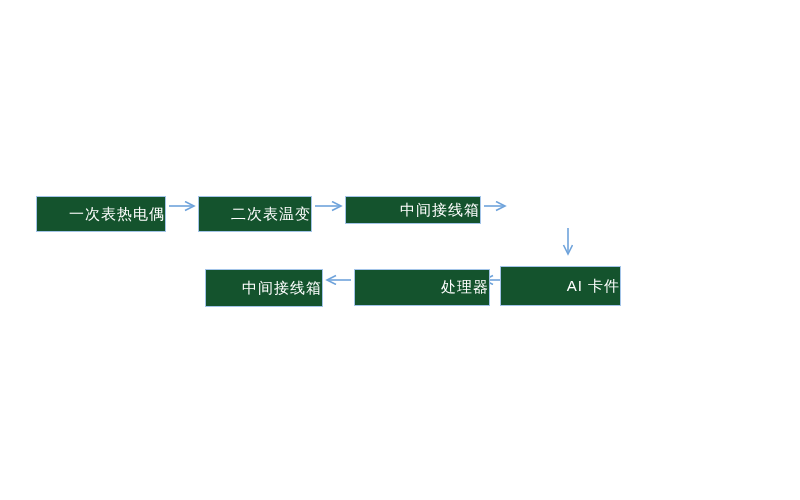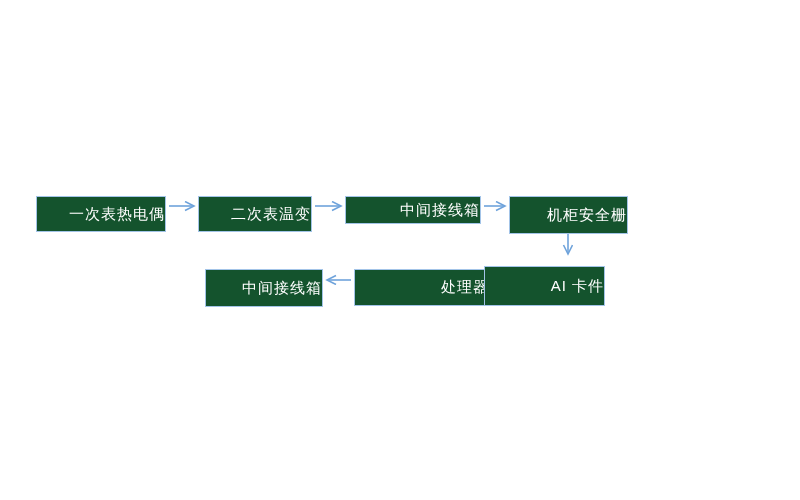--- a/index.html
+++ b/index.html
@@ -39,21 +39,21 @@
     margin-top: 8px;
   }
   
   .n-primary   { left: 36px;  top: 188px; width: 130px; height: 36px; }
   .n-secondary { left: 198px; top: 188px; width: 114px; height: 36px; }
   .n-junction  { left: 345px; top: 188px; width: 136px; height: 28px; }
   .n-barrier   { left: 509px; top: 188px; width: 119px; height: 38px; }
   
   .n-display   { left: 205px; top: 261px; width: 118px; height: 38px; }
   .n-processor { left: 354px; top: 261px; width: 136px; height: 37px; }
-  .n-aicard    { left: 484px; top: 258px; width: 121px; height: 40px; padding-left: 20px; }
+  .n-aicard    { left: 500px; top: 258px; width: 121px; height: 40px; padding-left: 20px; }
 </style>
 </head>
 <body>
 
 <div class="canvas">
 
   <svg class="arrows" viewBox="0 0 800 500" xmlns="http://www.w3.org/2000/svg">
     <defs>
       <marker id="openArrow" markerUnits="userSpaceOnUse" markerWidth="14" markerHeight="14" refX="10" refY="5" orient="auto">
         <path d="M1,0.5 L10,5 L1,9.5" fill="none" stroke="#6fa3db" stroke-width="1.6"></path>
@@ -74,23 +74,20 @@
   </div>
 
   <div class="node n-secondary">
     <span>二次表温变</span>
   </div>
 
   <div class="node n-junction">
     <span>中间接线箱</span>
   </div>
 
-  <div class="node n-barrier">
-    <span>机柜安全栅</span>
-  </div>
 
   <div class="node n-display">
     <span>中间接线箱</span>
   </div>
 
   <div class="node n-processor">
     <span>处理器</span>
   </div>
 
   <div class="node n-aicard">

